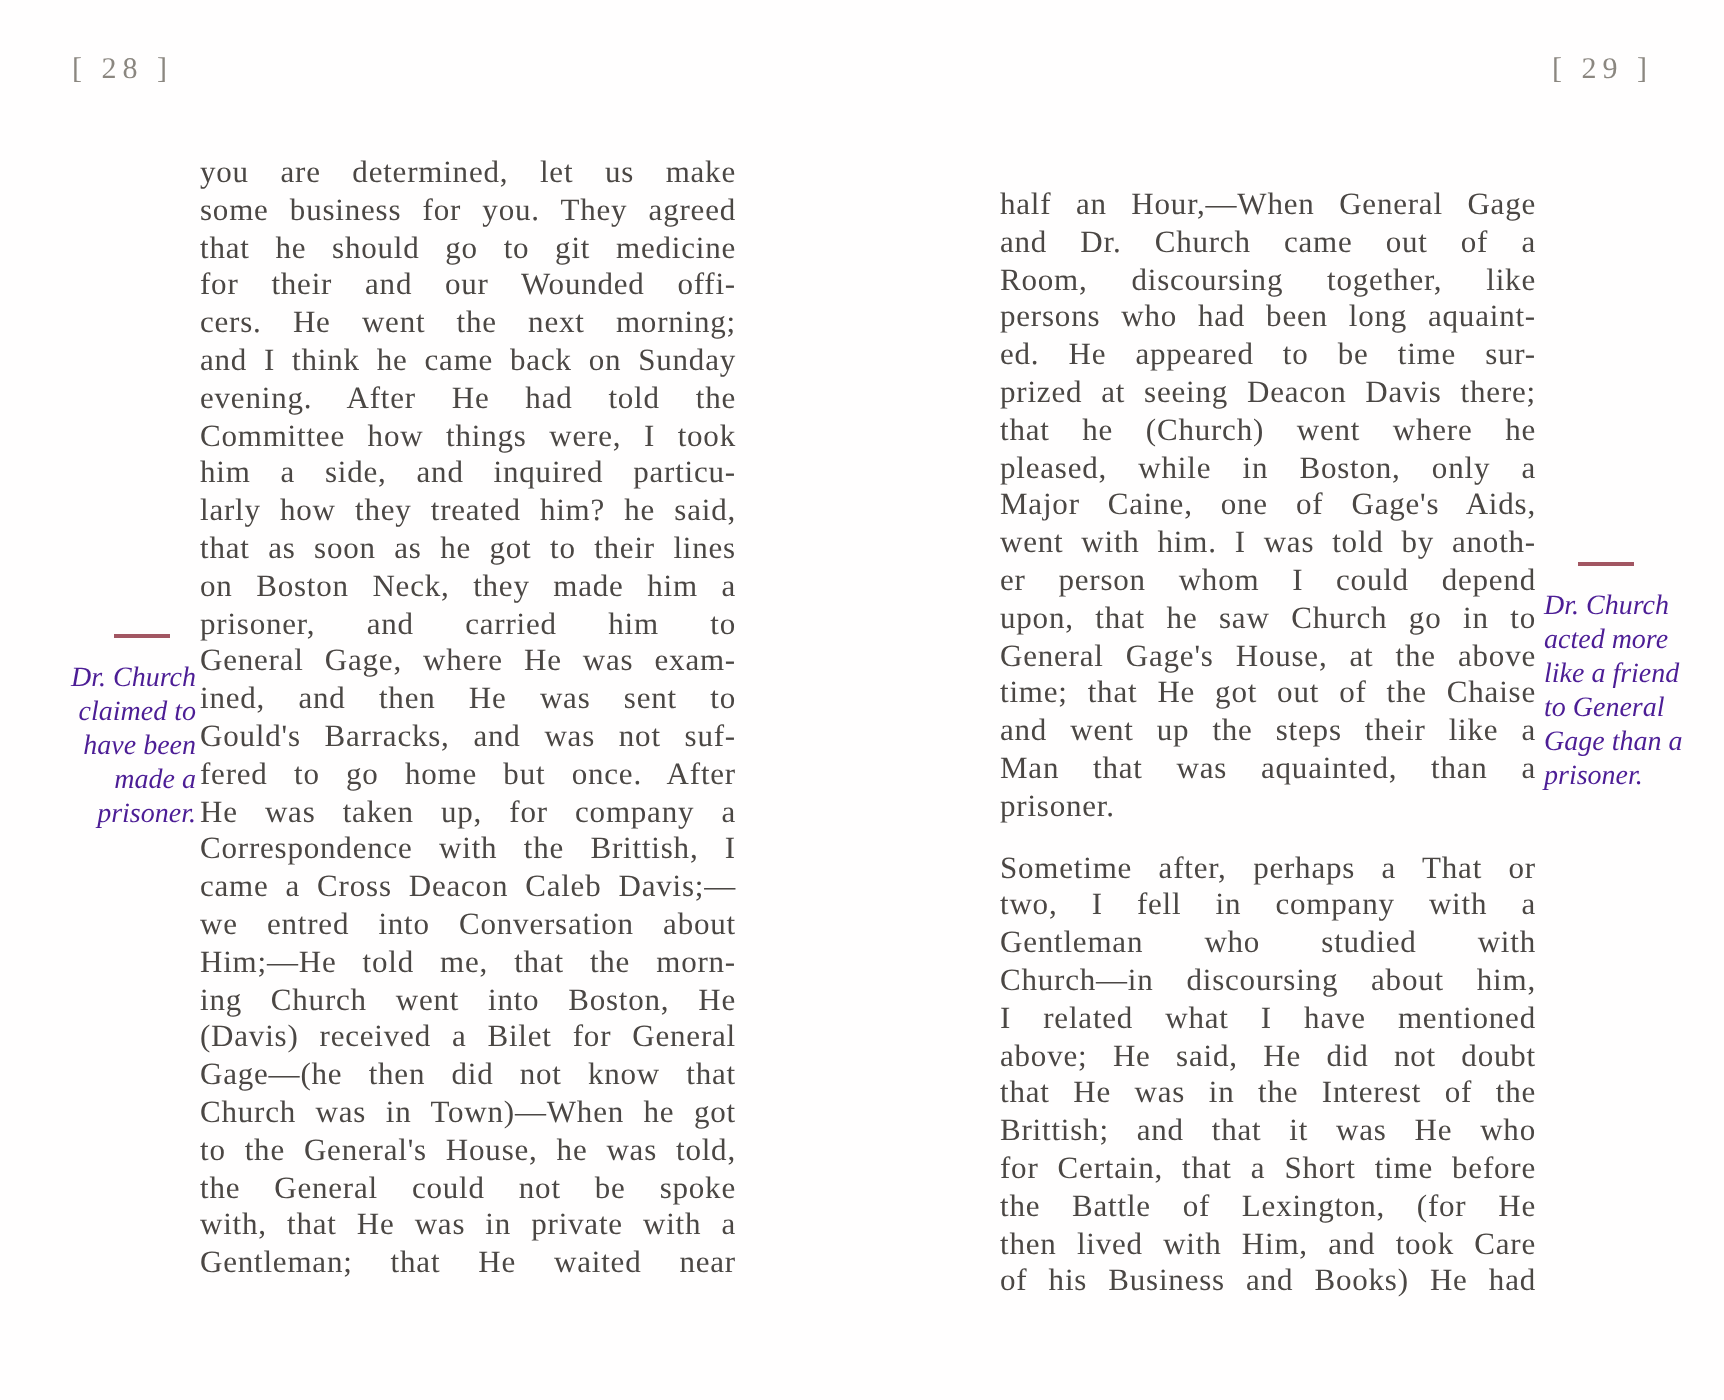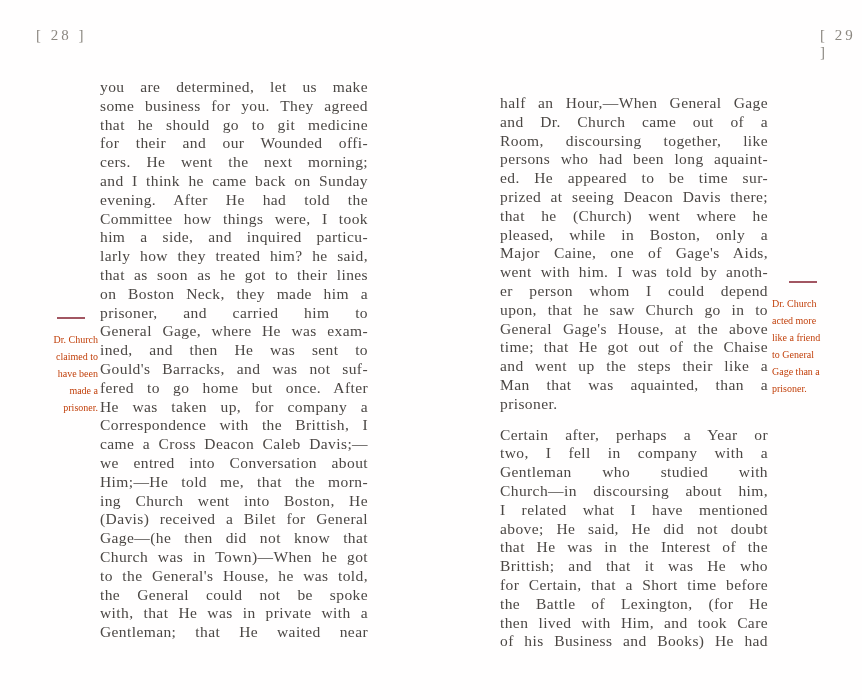--- a/index.html
+++ b/index.html
@@ -12,44 +12,45 @@
     font-family: "Liberation Serif", serif;
   }
   .folio {
     position: absolute;
     top: 27px;
     font-size: 15px;
     letter-spacing: 3px;
     color: #8b8780;
   }
   .folio-left { left: 36px; }
-  .folio-right { left: 820px; }
+  .folio-right { left: 776px; }
   .text-column {
     position: absolute;
     top: 78px;
     width: 268px;
     font-size: 15.5px;
     line-height: 18.8px;
     letter-spacing: 0.4px;
     color: #4b4744;
   }
   .col-left { left: 100px; }
   .col-right { left: 500px; margin-top: 16px; }
   .para + .para { margin-top: 12px; }
   .tl {
     text-align: justify;
     text-align-last: justify;
     white-space: normal;
   }
   .tl.end { text-align-last: left; }
   .margin-note {
     position: absolute;
-    font-size: 10px;
+    font-size: 14px;
+    font-style: italic;
     line-height: 17px;
-    color: #c2410c;
+    color: #4c1d95;
   }
   .note-left {
     left: 28px;
     width: 70px;
     top: 314px;
     text-align: right;
   }
   .note-right {
     left: 772px;
     width: 86px;
@@ -135,21 +136,21 @@
         <div class="tl">went with him. I was told by anoth-</div>
         <div class="tl">er person whom I could depend</div>
         <div class="tl">upon, that he saw Church go in to</div>
         <div class="tl">General Gage's House, at the above</div>
         <div class="tl">time; that He got out of the Chaise</div>
         <div class="tl">and went up the steps their like a</div>
         <div class="tl">Man that was aquainted, than a</div>
         <div class="tl end">prisoner.</div>
       </div>
       <div class="para">
-        <div class="tl">Certain after, perhaps a Year or</div>
+        <div class="tl">Sometime after, perhaps a That or</div>
         <div class="tl">two, I fell in company with a</div>
         <div class="tl">Gentleman who studied with</div>
         <div class="tl">Church—in discoursing about him,</div>
         <div class="tl">I related what I have mentioned</div>
         <div class="tl">above; He said, He did not doubt</div>
         <div class="tl">that He was in the Interest of the</div>
         <div class="tl">Brittish; and that it was He who</div>
         <div class="tl">for Certain, that a Short time before</div>
         <div class="tl">the Battle of Lexington, (for He</div>
         <div class="tl">then lived with Him, and took Care</div>

